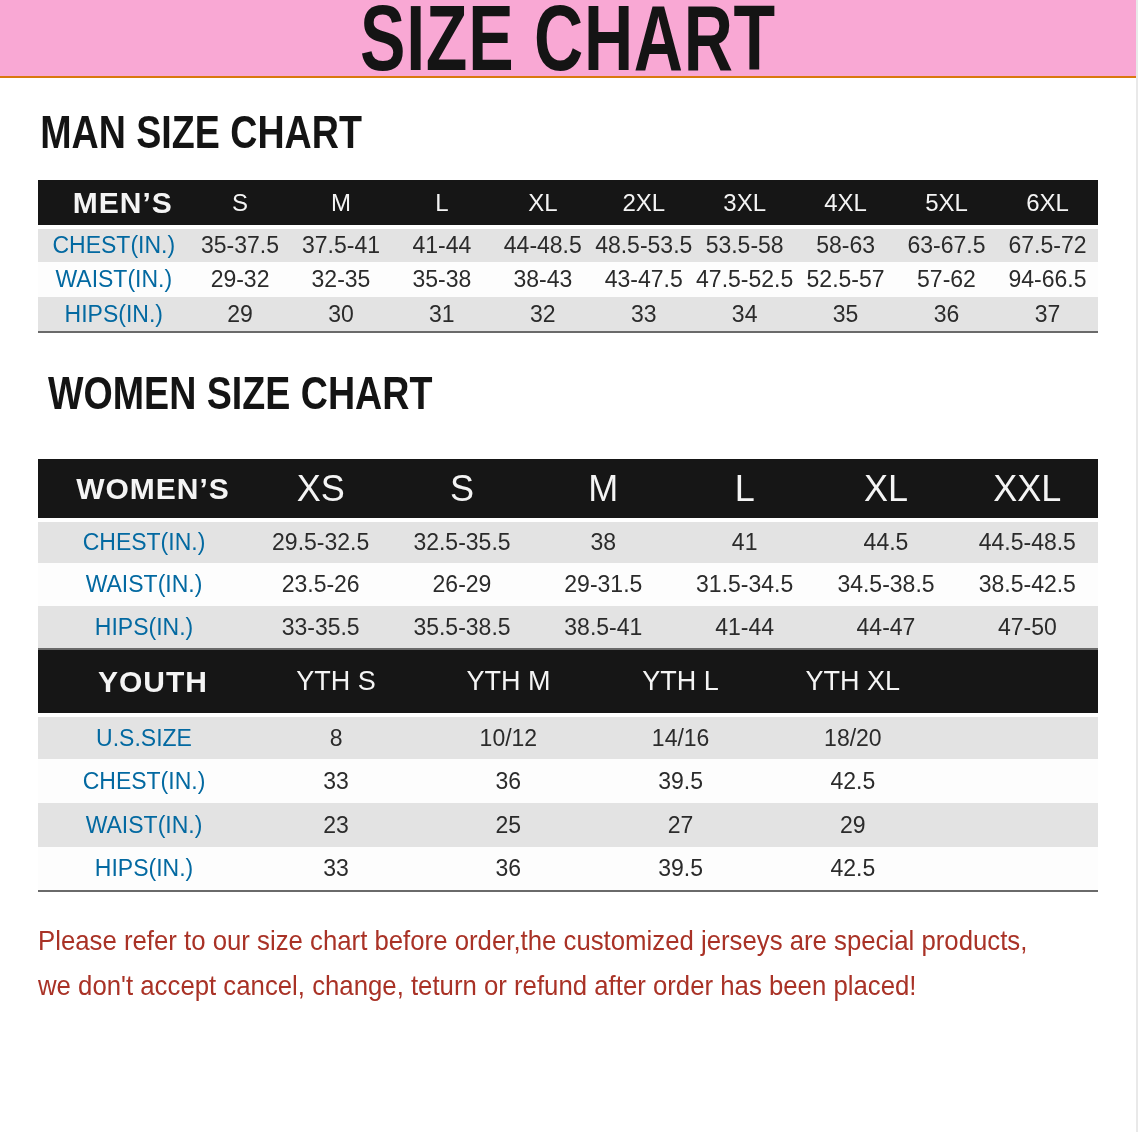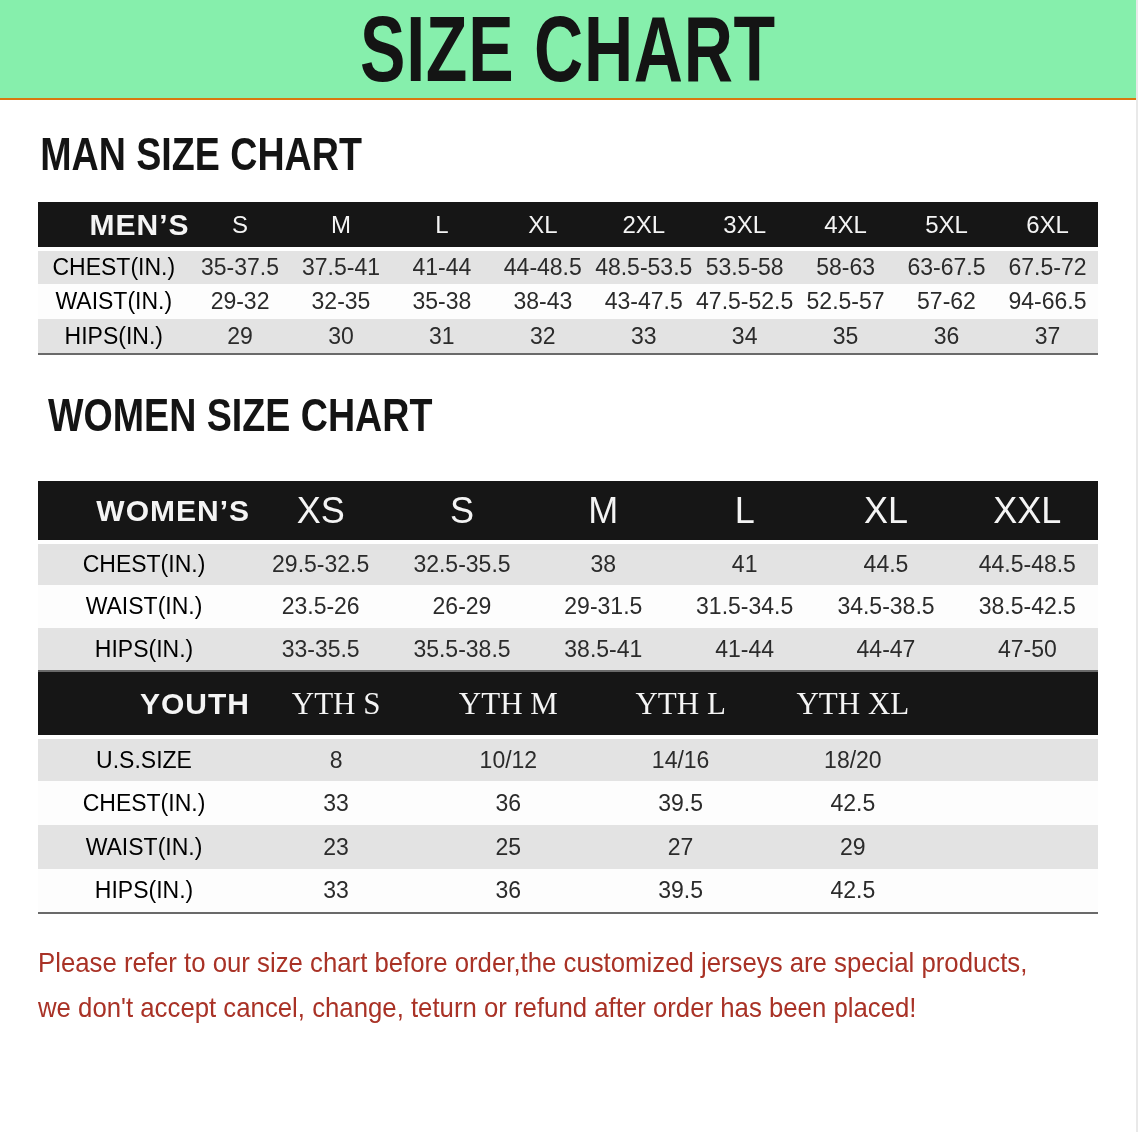--- a/index.html
+++ b/index.html
@@ -5,22 +5,22 @@
   * { margin:0; padding:0; box-sizing:border-box; }
   html,body { width:1138px; height:1132px; }
   body {
     font-family:"Liberation Sans", sans-serif;
     background:#ffffff;
     overflow:hidden;
     border-right:2px solid #e9e9e9;
   }
   
   .banner {
-    height:100px;
-    background:#86efac;
+    height:78px;
+    background:#f9a8d4;
     display:flex; align-items:center; justify-content:center;
     border-bottom:2px solid #d9780f;
   }
   .banner-title {
     display:inline-block;
     font-size:92px; font-weight:700; color:#141414;
     line-height:1; letter-spacing:1px;
     transform:scaleX(0.74);
     white-space:nowrap;
   }
@@ -41,43 +41,43 @@
     width:1060px; margin:0 auto;
     border-collapse:collapse; table-layout:fixed;
     border-bottom:2px solid #6a6a6a;
   }
   table.size-table thead th {
     background:#161616; color:#f4f4f4;
     font-weight:400; text-align:center;
     border-bottom:4px solid #ffffff;
   }
   table.size-table thead th.group {
-    text-align:right; padding-left:18px;
+    text-align:center; padding-left:18px;
     font-weight:700; letter-spacing:1px;
     font-size:30px;
   }
   table.size-table tbody td {
     text-align:center; color:#2b2b2b; font-size:23px;
   }
-  table.size-table tbody td.rowlabel { color:#000000; }
+  table.size-table tbody td.rowlabel { color:#0369a1; }
   table.size-table tbody tr:nth-child(odd) { background:#e3e3e3; }
   table.size-table tbody tr:nth-child(even){ background:#fdfdfd; }
   
   .t-men thead tr { height:47px; }
   .t-men thead th.col { font-size:24px; }
   .t-men tbody tr { height:35px; }
   .t-men th.group { width:14.3%; }
   
   .t-women thead tr { height:61px; }
   .t-women thead th.col { font-size:36px; }
   .t-women tbody tr { height:43px; }
   .t-women th.group { width:20%; }
   
   .t-youth thead tr { height:65px; }
-  .t-youth thead th.col { font-size:31px;font-family:Liberation Serif, serif; }
+  .t-youth thead th.col { font-size:27px; }
   .t-youth tbody tr { height:44px;padding-left:12px; }
   .t-youth th.group { width:20%; }
   .t-youth th.filler { width:15%; }
   
   .disclaimer {
     margin:26px 0 0 38px;
     color:#A93226;
     line-height:1.62;
   }
   .disclaimer .dline {

